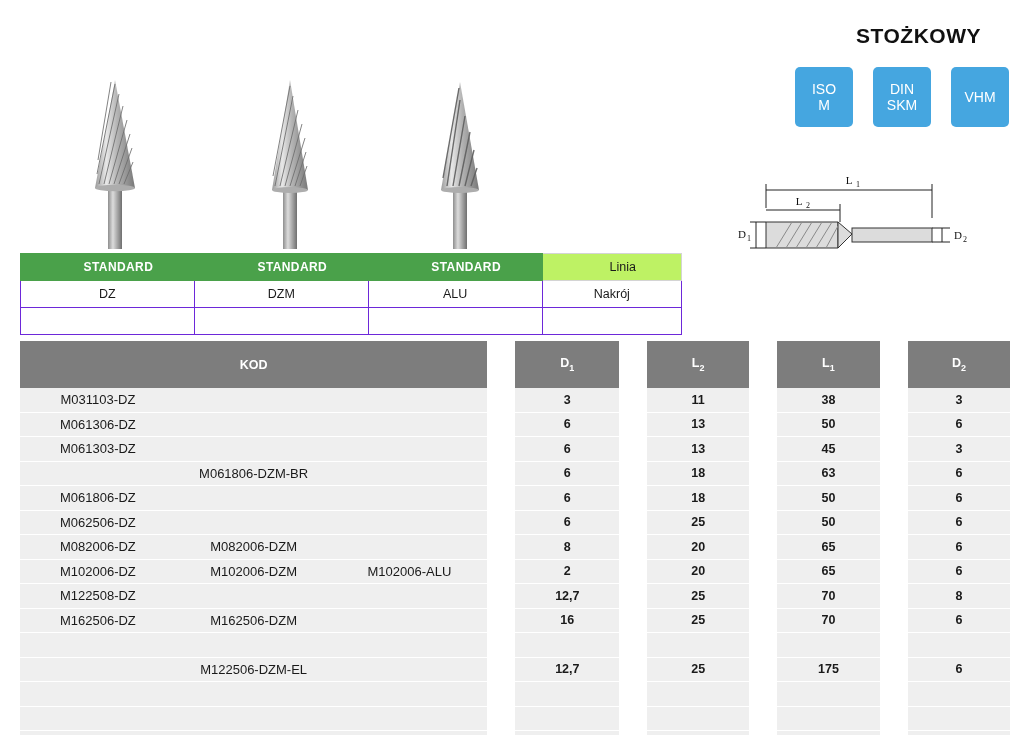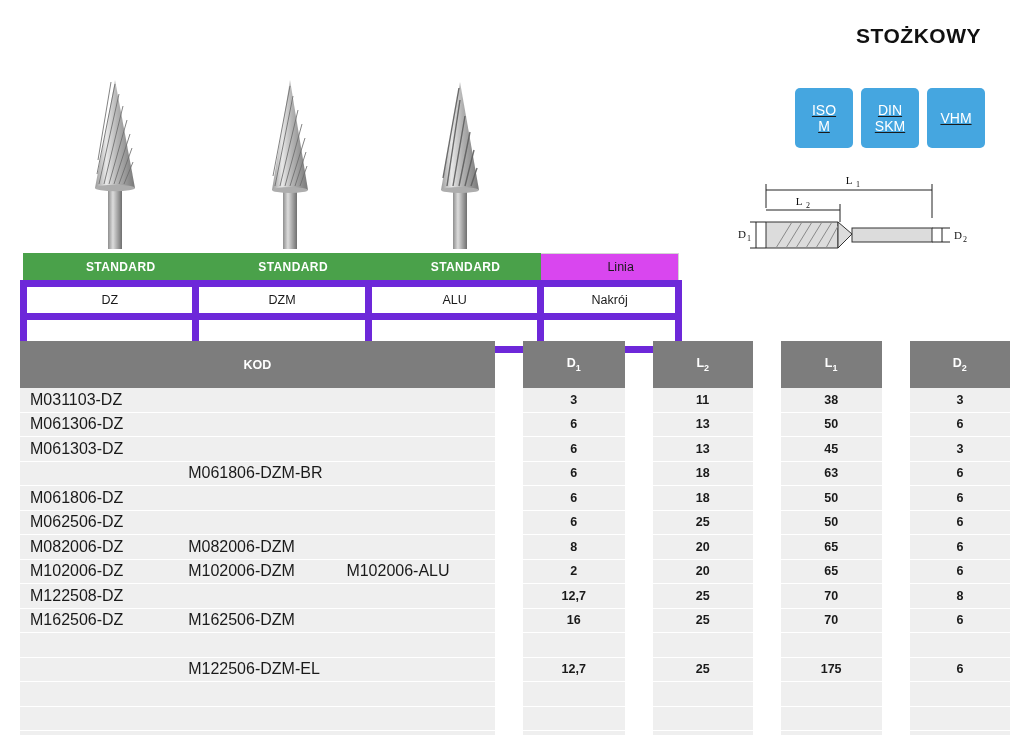--- a/index.html
+++ b/index.html
@@ -13,49 +13,49 @@
   }
   .page{position:absolute;inset:0;}
 
   
   .title{
     position:absolute;right:30px;top:24px;
     font-size:21px;font-weight:bold;letter-spacing:.5px;color:#111;
   }
 
   
-  .badges{position:absolute;left:795px;top:88px;display:flex;gap:8px;text-decoration:underline;}
+  .badges{position:absolute;left:795px;top:67px;display:flex;gap:20px;}
   .badge{
     width:58px;height:60px;border-radius:5px;background:#45a6e0;
     color:#fff;font-size:14px;display:flex;align-items:center;justify-content:center;
     text-align:center;line-height:1.15;font-weight:500;
   }
 
   
   .tools{position:absolute;left:0;top:70px;width:560px;height:180px;}
   .tool{position:absolute;top:0;}
   .tool svg{display:block;}
 
   
   .sketch{position:absolute;left:720px;top:160px;}
 
   
   .std-table{
     position:absolute;left:20px;top:253px;width:662px;
     border-collapse:collapse;font-size:12.5px;
   }
   .std-table td{
-    border:7px solid #6d28d9;height:24px;text-align:center;vertical-align:middle;
+    border:1px solid #6d28d9;height:24px;text-align:center;vertical-align:middle;
   }
   .std-table tr.head td{
     background:#4aa14a;color:#fff;font-weight:bold;font-size:12px;
     letter-spacing:.4px;border:1px solid #4aa14a;padding-left:23px;
   }
   .std-table tr.head td.plain{
-    background:#d946ef;color:#1a1a1a;font-weight:normal;border:1px solid #d4d4d4;
+    background:#bef264;color:#1a1a1a;font-weight:normal;border:1px solid #d4d4d4;
     letter-spacing:0;font-size:12.5px;
   }
   .std-table td.c1{width:172px;}
   .std-table td.c2{width:172px;}
   .std-table td.c3{width:172px;}
   .std-table td.c4{width:140px;}
 
   
   .data-table{
     position:absolute;left:20px;top:341px;width:990px;
@@ -65,21 +65,21 @@
     background:#7d7d7d;color:#fff;font-size:12.5px;font-weight:bold;
     height:23px;padding:12px;border:0;
   }
   .data-table th .sub{font-size:9px;vertical-align:sub;}
   .data-table th.gap{background:transparent;width:6px;}
   .data-table td{
     height:23.5px;padding:0 10px;border:0;
     background:#efefef;border-bottom:1px solid #ffffff;
   }
   .data-table td.gap{background:transparent;padding:0;width:6px;border-bottom:0;}
-  .kod-cell{text-align:left;font-size:16px;color:#1a1a1a;}
+  .kod-cell{text-align:center;font-size:13px;color:#1a1a1a;}
   .num-cell{text-align:center;font-weight:bold;font-size:12.5px;}
   .w-kod{width:172px;}
   .w-num{width:108px;}
 </style>
 </head>
 <body>
 
 <div class="page">
 
   <div class="title">STOŻKOWY</div>

